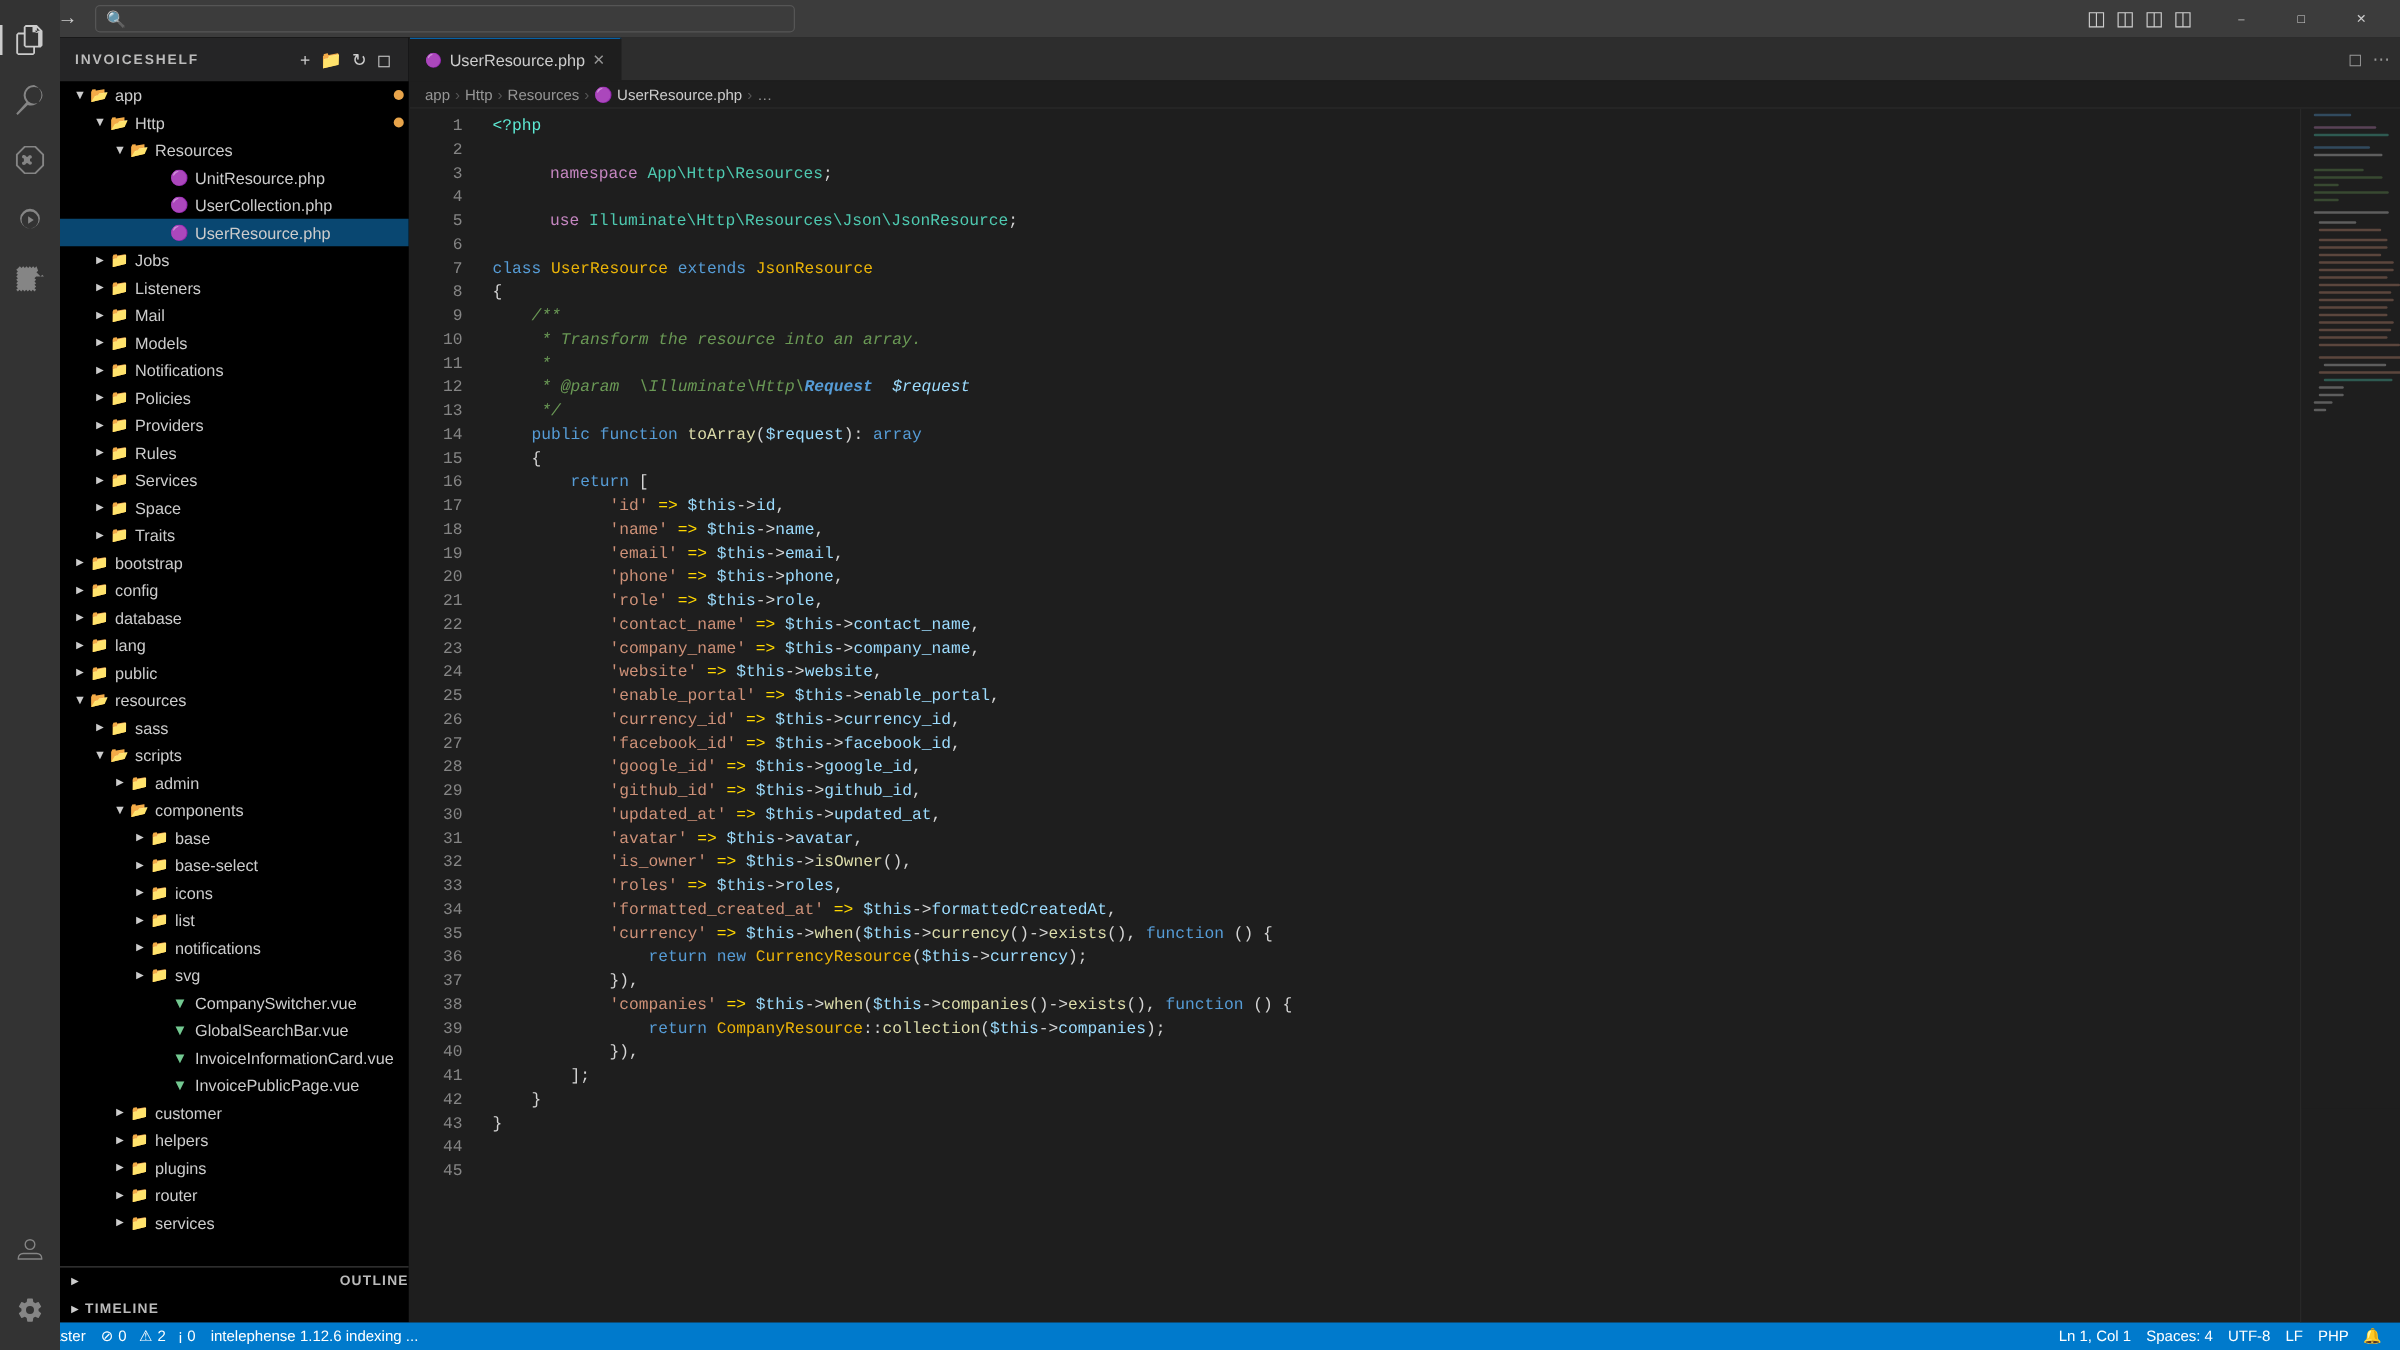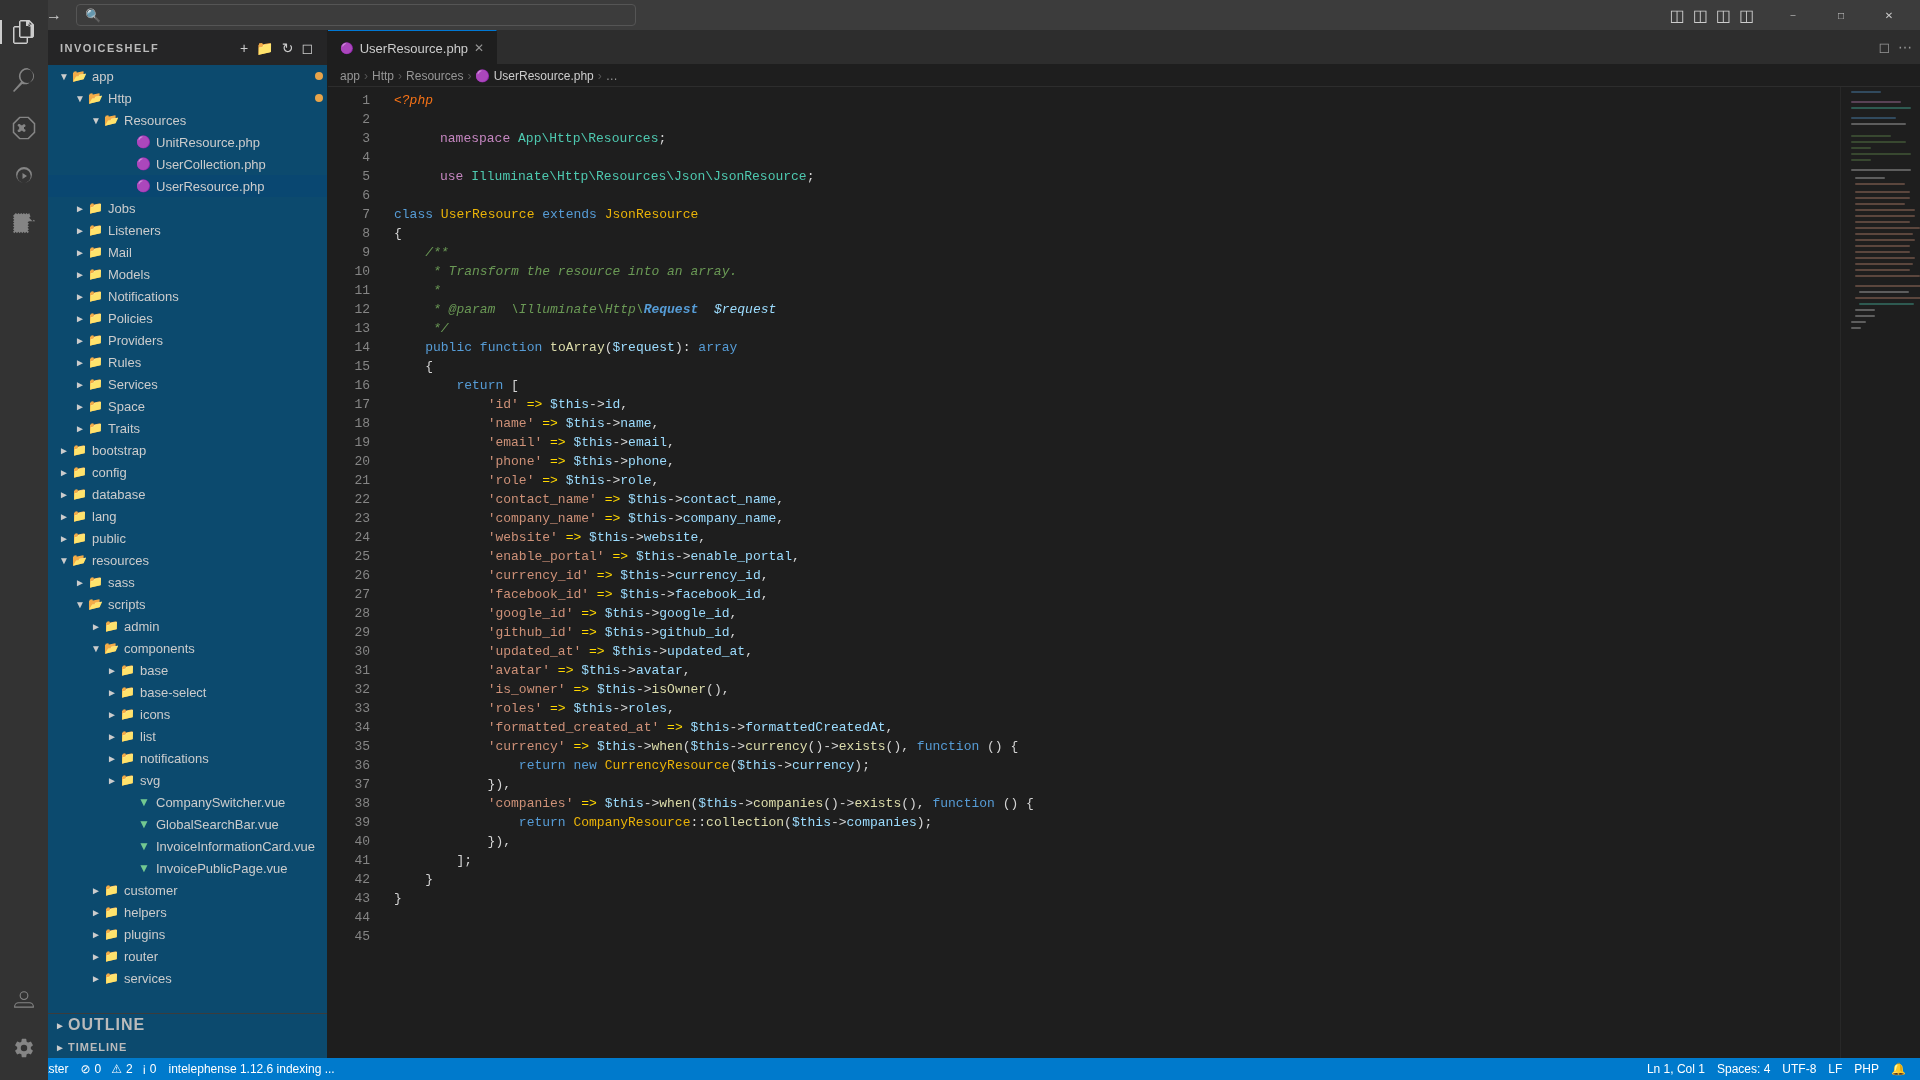--- a/index.html
+++ b/index.html
@@ -24,21 +24,21 @@
       margin-top: auto; display: flex; flex-direction: column; align-items: center; padding-bottom: 8px;
     }
 
     
     .main-container {
       display: flex; flex-direction: row; flex: 1; margin-left: 48px; height: 1080px;
     }
 
     
     .sidebar {
-      width: 280px; background: #0c4a6e; display: flex; flex-direction: column;
+      width: 280px; background: #000000; display: flex; flex-direction: column;
       border-right: 1px solid #1e1e1e; overflow: hidden; flex-shrink: 0;
     }
     .sidebar-header {
       display: flex; align-items: center; justify-content: space-between;
       padding: 8px 12px; height: 35px; background: #252526;
     }
     .sidebar-title {
       font-size: 11px; font-weight: 700; letter-spacing: 1.5px; color: #bbbbbb; text-transform: uppercase;
     }
     .sidebar-actions { display: flex; gap: 4px; color: #cccccc; }
@@ -109,21 +109,21 @@
 
     
     .kw { color: #569cd6; } 
     .kw2 { color: #c586c0; margin-left: 46px; } 
     .cls { color: #eab308; } 
     .fn { color: #dcdcaa; } 
     .str { color: #ce9178; } 
     .var { color: #9cdcfe; } 
     .prop { color: #9cdcfe; font-family: Liberation Mono, monospace; } 
     .cmt { color: #6a9955; font-style: italic; } 
-    .tag { color: #f97316; font-style: italic; }
+    .tag { color: #5eead4; }
     .arr { color: #ffd700; } 
 
     
     .minimap {
       width: 80px; background: #1e1e1e; border-left: 1px solid #2d2d2d;
       overflow: hidden; opacity: 0.7;
     }
 
     
     .title-bar {
@@ -488,21 +488,21 @@
       <div class="tree-item" style="padding-left: 40px;">
         <span class="arrow">►</span>
         <span class="file-icon icon-folder">📁</span>
         <span class="label">services</span>
       </div>
     </div>
 
     <div style="border-top: 1px solid #3c3c3c;">
       <div class="tree-item" style="padding-left: 4px; height: 22px;">
         <span class="arrow">►</span>
-        <span class="label" style="font-size:16px; font-weight:700; letter-spacing:1px; color:#bbb; text-transform:uppercase;">OUTLINE</span>
+        <span class="label" style="font-size:11px; font-weight:700; letter-spacing:1px; color:#bbb; text-transform:uppercase;text-align:right;">OUTLINE</span>
       </div>
       <div class="tree-item" style="padding-left: 4px; height: 22px;">
         <span class="arrow">►</span>
         <span class="label" style="font-size:11px; font-weight:700; letter-spacing:1px; color:#bbb; text-transform:uppercase;">TIMELINE</span>
       </div>
     </div>
   </div>
 
   <div class="editor-area">
 

